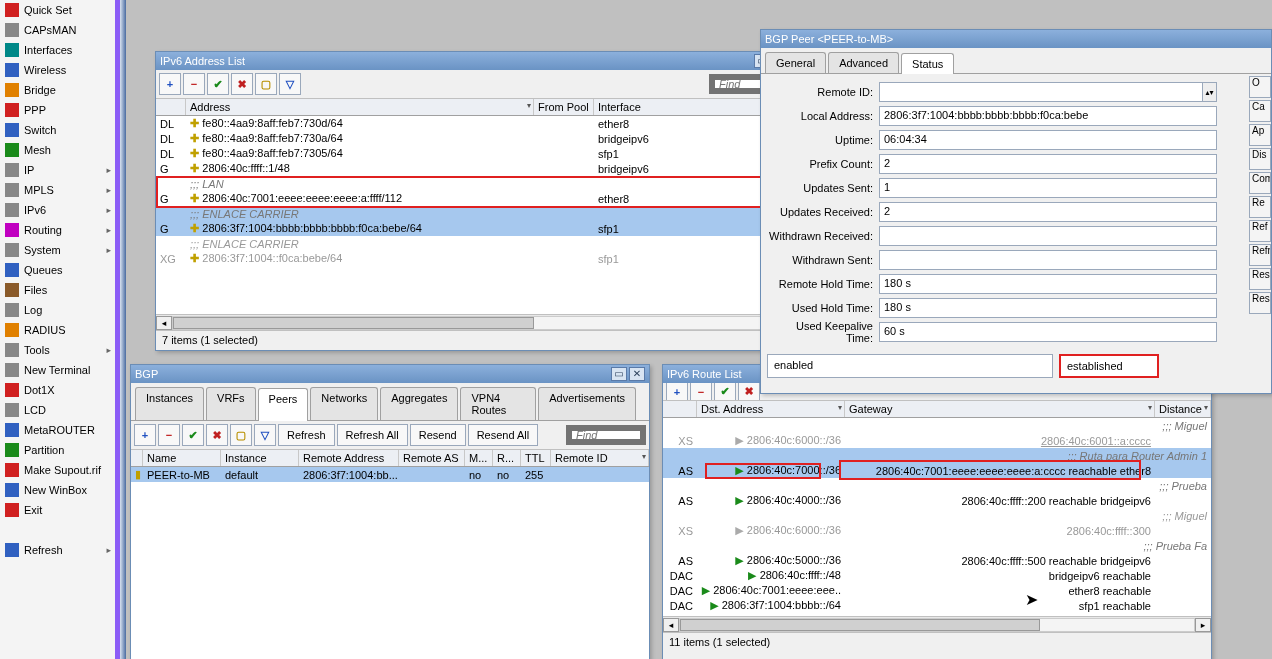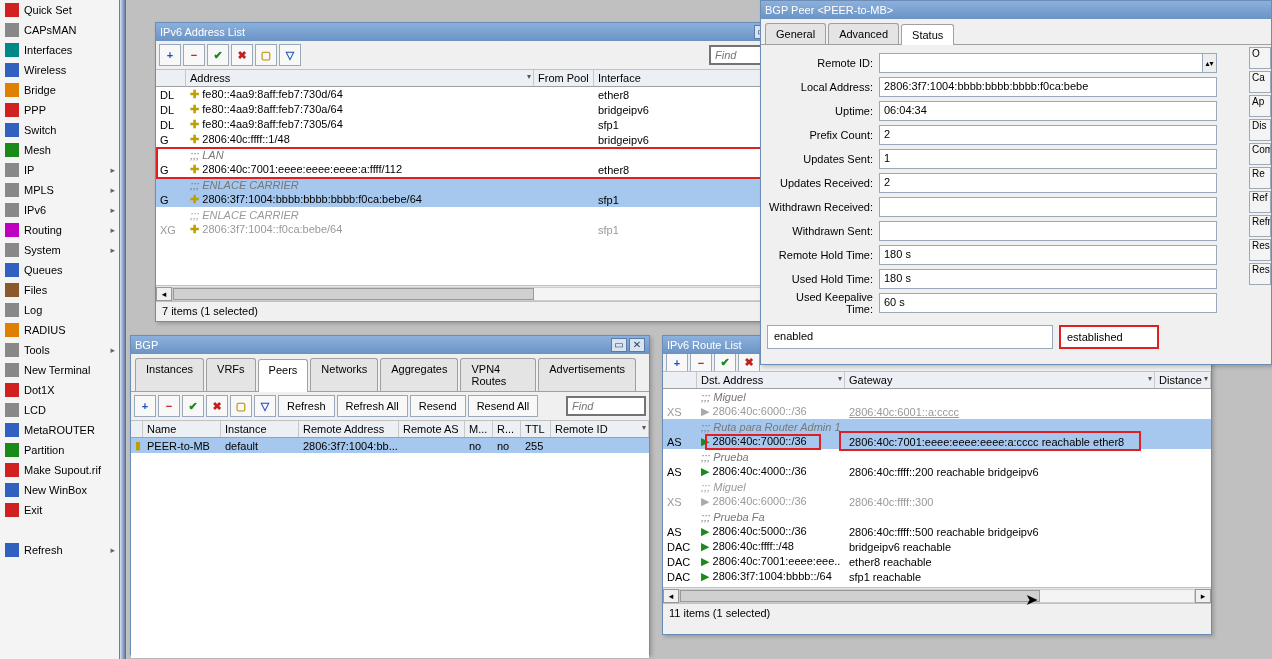--- a/index.html
+++ b/index.html
@@ -1,37 +1,37 @@
 <!DOCTYPE html>
 <html><head>
 <meta charset="utf-8">
 <style>
 * { margin:0; padding:0; box-sizing:border-box; font-family:"Segoe UI",Tahoma,sans-serif; font-size:11px; }
 body { background:#c0c0c0; width:1272px; height:659px; position:relative; overflow:hidden; }
 
 
-.sidemenu { position:absolute; left:0; top:0; width:120px; height:100%; background:#f4f4f4; border-right:1px solid #8b5cf6; }
+.sidemenu { position:absolute; left:0; top:0; width:120px; height:100%; background:#f4f4f4; border-right:5px solid #8b5cf6; }
 .sidemenu .mi { display:flex; align-items:center; height:20px; padding:0 4px; cursor:pointer; }
 .sidemenu .ic { width:16px; height:16px; margin-right:4px; display:inline-flex; align-items:center; justify-content:center; }
 .sidemenu .arrow { margin-left:auto; color:#666; font-size:9px; }
 
 
-.win { position:absolute; background:#f0f0f0; border:1px solid #6b8db5; box-shadow:2px 2px 4px rgba(0,0,0,.2); }
+.win { position:absolute; background:#f0f0f0; border:1px solid #6b8db5; box-shadow:2px 2px 4px rgba(0,0,0,.2);margin-top:29px; }
 .titlebar { background:linear-gradient(#8cb0dc,#6a93c4); color:#fff; height:18px; display:flex; align-items:center; padding:0 4px; font-size:11px; }
 .titlebar .ttxt { flex:1; }
 .titlebar .wbtn { width:16px; height:14px; background:#d8e4f2; border:1px solid #5a7aa8; margin-left:2px; display:flex; align-items:center; justify-content:center; cursor:pointer; color:#2a3f5a; font-size:10px; line-height:1; }
 
 .toolbar { display:flex; align-items:center; padding:3px; gap:2px; background:#f0f0f0; border-bottom:1px solid #c0c0c0; }
 .tbtn { width:22px; height:22px; border:1px solid #9aa8bb; background:#f8f8f8; display:flex; align-items:center; justify-content:center; cursor:pointer; font-weight:bold; }
 .tbtn.blue { color:#2050c0; }
 .tbtn.red { color:#c02020; }
 .tbtn.green { color:#1a8a1a; }
 .tbtn.yellow { color:#b89000; }
 .tbtnw { height:22px; padding:0 8px; border:1px solid #9aa8bb; background:#f8f8f8; cursor:pointer; }
-.find { margin-left:auto; width:80px; height:20px; border:2px solid #737373; padding:0 4px; color:#888; font-style:italic; }
+.find { margin-left:auto; width:80px; height:20px; border:6px solid #737373; padding:0 4px; color:#888; font-style:italic; }
 
 
 .gridhdr { display:flex; background:#eceff4; border-bottom:1px solid #a0a0a0; }
 .gridhdr .col { border-right:1px solid #c8c8c8; padding:2px 4px; font-size:11px; position:relative; }
 .gridhdr .col .dd { position:absolute; right:2px; top:2px; font-size:8px; color:#555; }
 .gridbody { background:#fff; overflow:auto; position:relative; }
 .row { display:flex; height:15px; align-items:center; font-size:11px; }
 .row .cell { padding:0 4px; overflow:hidden; white-space:nowrap; }
 .row.sel { background:#a6c8ee; }
 .row.comment { color:#777; font-style:italic; }
@@ -401,21 +401,21 @@
     <div class="tbtn red">−</div>
     <div class="tbtn green">✔</div>
     <div class="tbtn red">✖</div>
   </div>
   <div class="gridhdr">
     <div class="col" style="width:34px;"></div>
     <div class="col" style="width:148px;"><span>Dst. Address</span><span class="dd">▾</span></div>
     <div class="col" style="flex:1;"><span>Gateway</span><span class="dd">▾</span></div>
     <div class="col" style="width:56px;"><span>Distance</span><span class="dd">▾</span></div>
   </div>
-  <div class="gridbody" style="height: 198px; position: relative;" id="routelist-body">
+  <div class="gridbody" style="height: 198px; position: relative; text-align: right;" id="routelist-body">
       <div class="row comment">
         <div class="cell" style="width:34px;"></div>
         <div class="cell" style="flex:1;">;;; Miguel</div>
       </div>
       <div class="row dim">
         <div class="cell" style="width:34px;">XS</div>
         <div class="cell" style="width:148px;"><span style="color:#aaa;">▶</span> 2806:40c:6000::/36</div>
         <div class="cell" style="flex:1;text-decoration:underline;">2806:40c:6001::a:cccc</div>
         <div class="cell" style="width:56px;"></div>
       </div>

